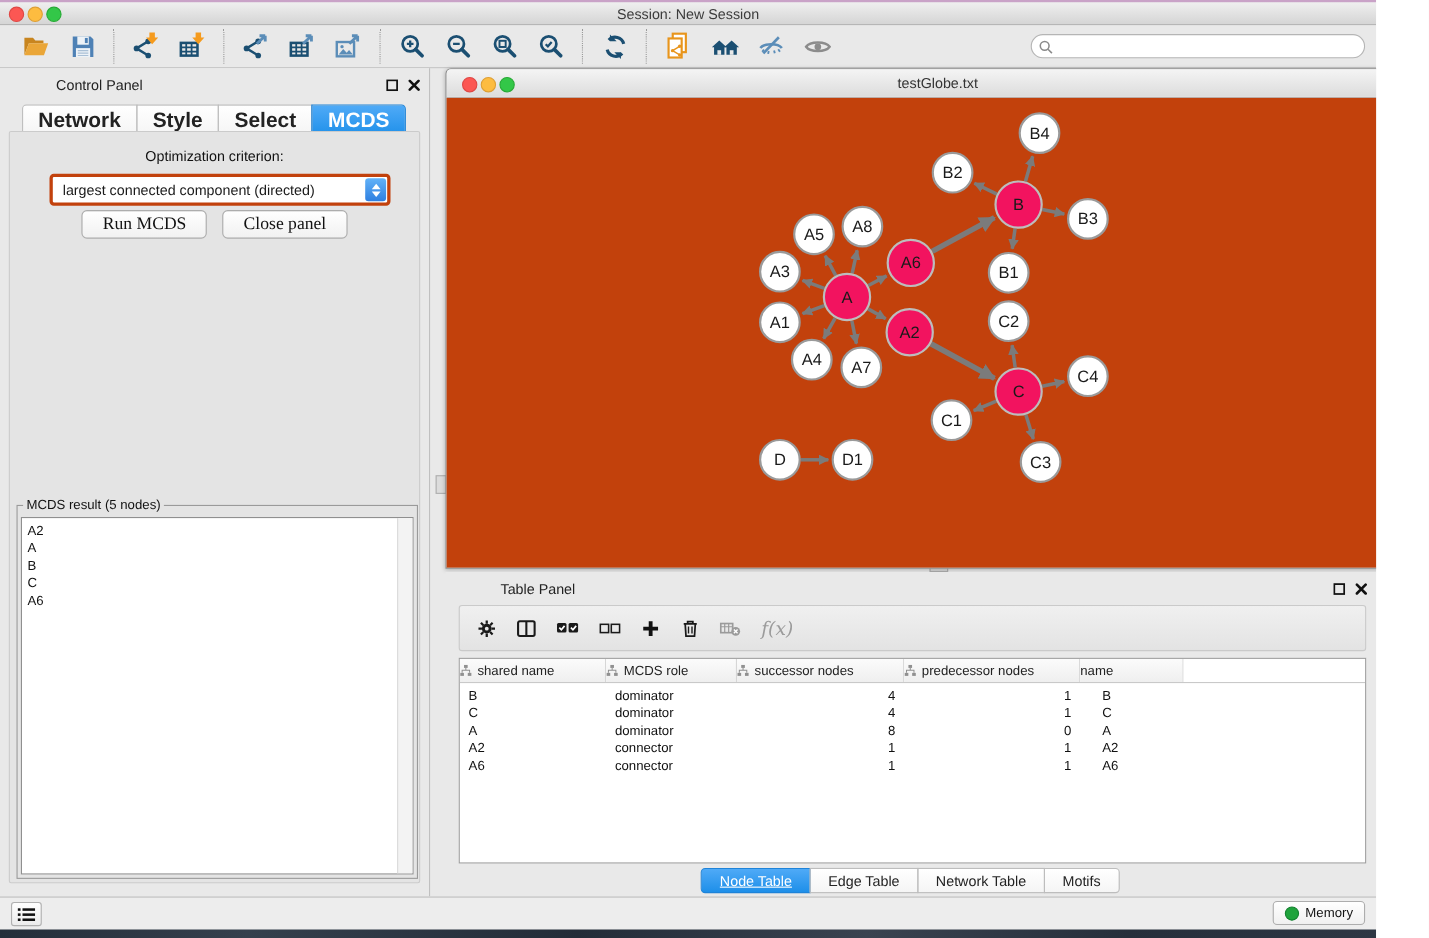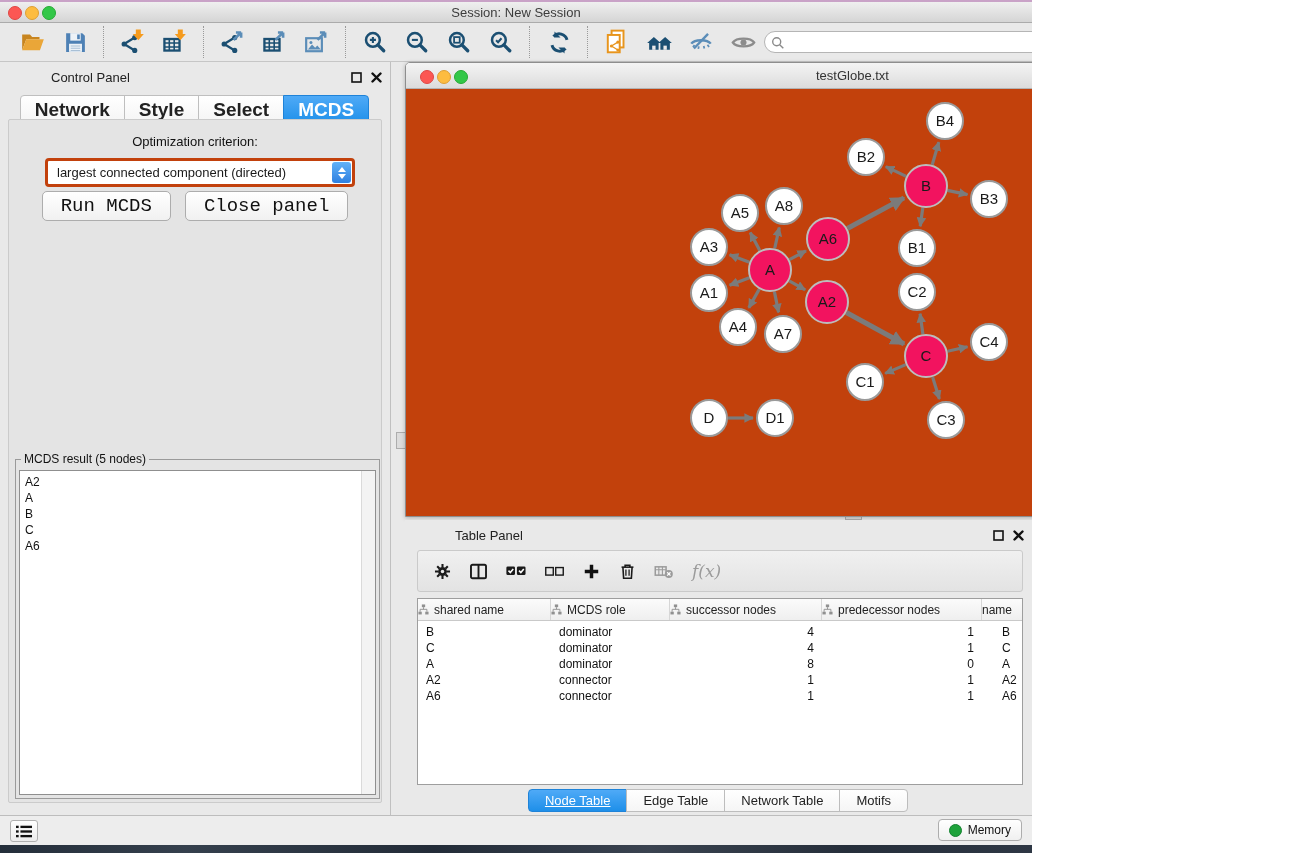--- a/index.html
+++ b/index.html
@@ -1,16 +1,16 @@
 <!DOCTYPE html>
 <html><head>
 <meta charset="utf-8">
 <style>
   html,body{margin:0;padding:0;}
-  .root{position:relative;width:1032px;height:853px;overflow:hidden;background:#E9E9E9;
+  .root{position:relative;width:1251px;height:853px;overflow:hidden;background:#E9E9E9;
         font-family:"Liberation Sans",sans-serif;color:#1a1a1a;-webkit-font-smoothing:antialiased;}
   
   .titlebar{position:absolute;left:0;top:0;right:0;height:20px;border-top:2px solid #C9A2C7;
             background:linear-gradient(#EFEFEF,#D5D5D5);border-bottom:1px solid #ABABAB;}
   .tl{position:absolute;top:4px;width:12px;height:12px;border-radius:50%;}
   .tl.red{left:8px;background:#FC5753;border:1px solid #DF4744;}
   .tl.yellow{left:25px;background:#FDBC40;border:1px solid #DE9F34;}
   .tl.green{left:42px;background:#33C748;border:1px solid #27AA35;}
   .win-title{position:absolute;left:0;right:0;top:3px;text-align:center;font-size:13px;color:#3c3c3c;}
   
@@ -40,21 +40,21 @@
   .opt-label{position:absolute;left:0;right:0;top:14px;text-align:center;font-size:13px;color:#111;}
   .mac-select{position:absolute;left:36px;right:26px;top:38px;height:23px;background:#fff;
               border:3px solid #c2410c;border-radius:4px;display:flex;align-items:center;cursor:pointer;}
   .select-text{flex:1;font-size:13px;padding-left:9px;white-space:nowrap;overflow:hidden;}
   .select-stepper{width:19px;height:21px;margin-right:1px;border-radius:3px;
                   background:linear-gradient(#62B2F8,#2E7FE0);display:flex;flex-direction:column;
                   align-items:center;justify-content:center;gap:2px;}
   .tri-up{width:0;height:0;border-left:4px solid transparent;border-right:4px solid transparent;border-bottom:5px solid #fff;}
   .tri-down{width:0;height:0;border-left:4px solid transparent;border-right:4px solid transparent;border-top:5px solid #fff;}
   .btn-row{position:absolute;left:0;right:0;top:71px;display:flex;justify-content:center;gap:14px;}
-  .mac-btn{font-family:Liberation Mono, monospace;font-size:19px;color:#111;padding:3px 18px;
+  .mac-btn{font-family:Liberation Serif, serif;font-size:16px;color:#111;padding:3px 18px;
            background:linear-gradient(#FFFFFF,#F1F1F1);border:1px solid #ADADAD;border-radius:5px;cursor:pointer;}
   .result-group{position:absolute;left:6px;right:1px;top:339px;bottom:3px;border:1px solid #9a9a9a;}
   .group-label{position:absolute;top:-8px;left:5px;background:#E4E4E4;padding:0 3px;font-size:12px;color:#111;}
   .result-list{position:absolute;left:3px;right:3px;top:10px;bottom:3px;background:#fff;
                border:1px solid #8F8F8F;overflow:hidden;}
   .result-items{position:absolute;left:5px;top:3px;right:18px;}
   .result-item{font-size:12px;line-height:16px;color:#111;}
   .scroll-col{position:absolute;right:0;top:0;bottom:0;width:13px;background:#F3F3F3;border-left:1px solid #DADADA;}
   
   .vgrip{position:absolute;left:396px;top:432px;width:8px;height:15px;background:#DCDCDC;border:1px solid #ADADAD;}

